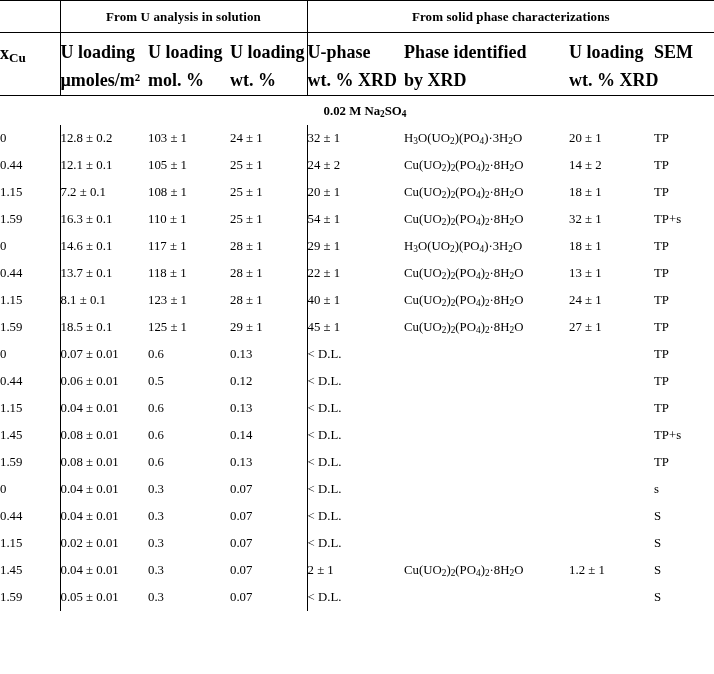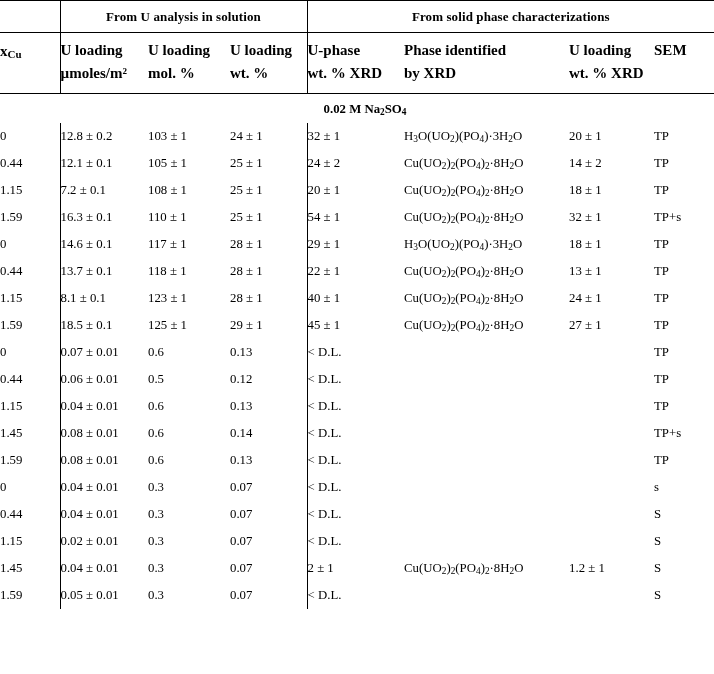--- a/index.html
+++ b/index.html
@@ -57,21 +57,21 @@
   
   tr.hdr-group td {
     font-weight: bold;
     text-align: center;
     height: 31px;
     font-size: 13px;
     letter-spacing: .1px;
   }
   tr.hdr-cols td {
     font-weight: bold;
-    font-size: 15px;
+    font-size: 18px;
     height: 53px;
     vertical-align: top;
     padding-top: 6px;
     line-height: 1.55;
   }
   tr.hdr-cols td.xcu-cell {
     vertical-align: top;
     padding-top: 7px;
   }
   .hdr-l1, .hdr-l2 { display: block; white-space: nowrap; }

